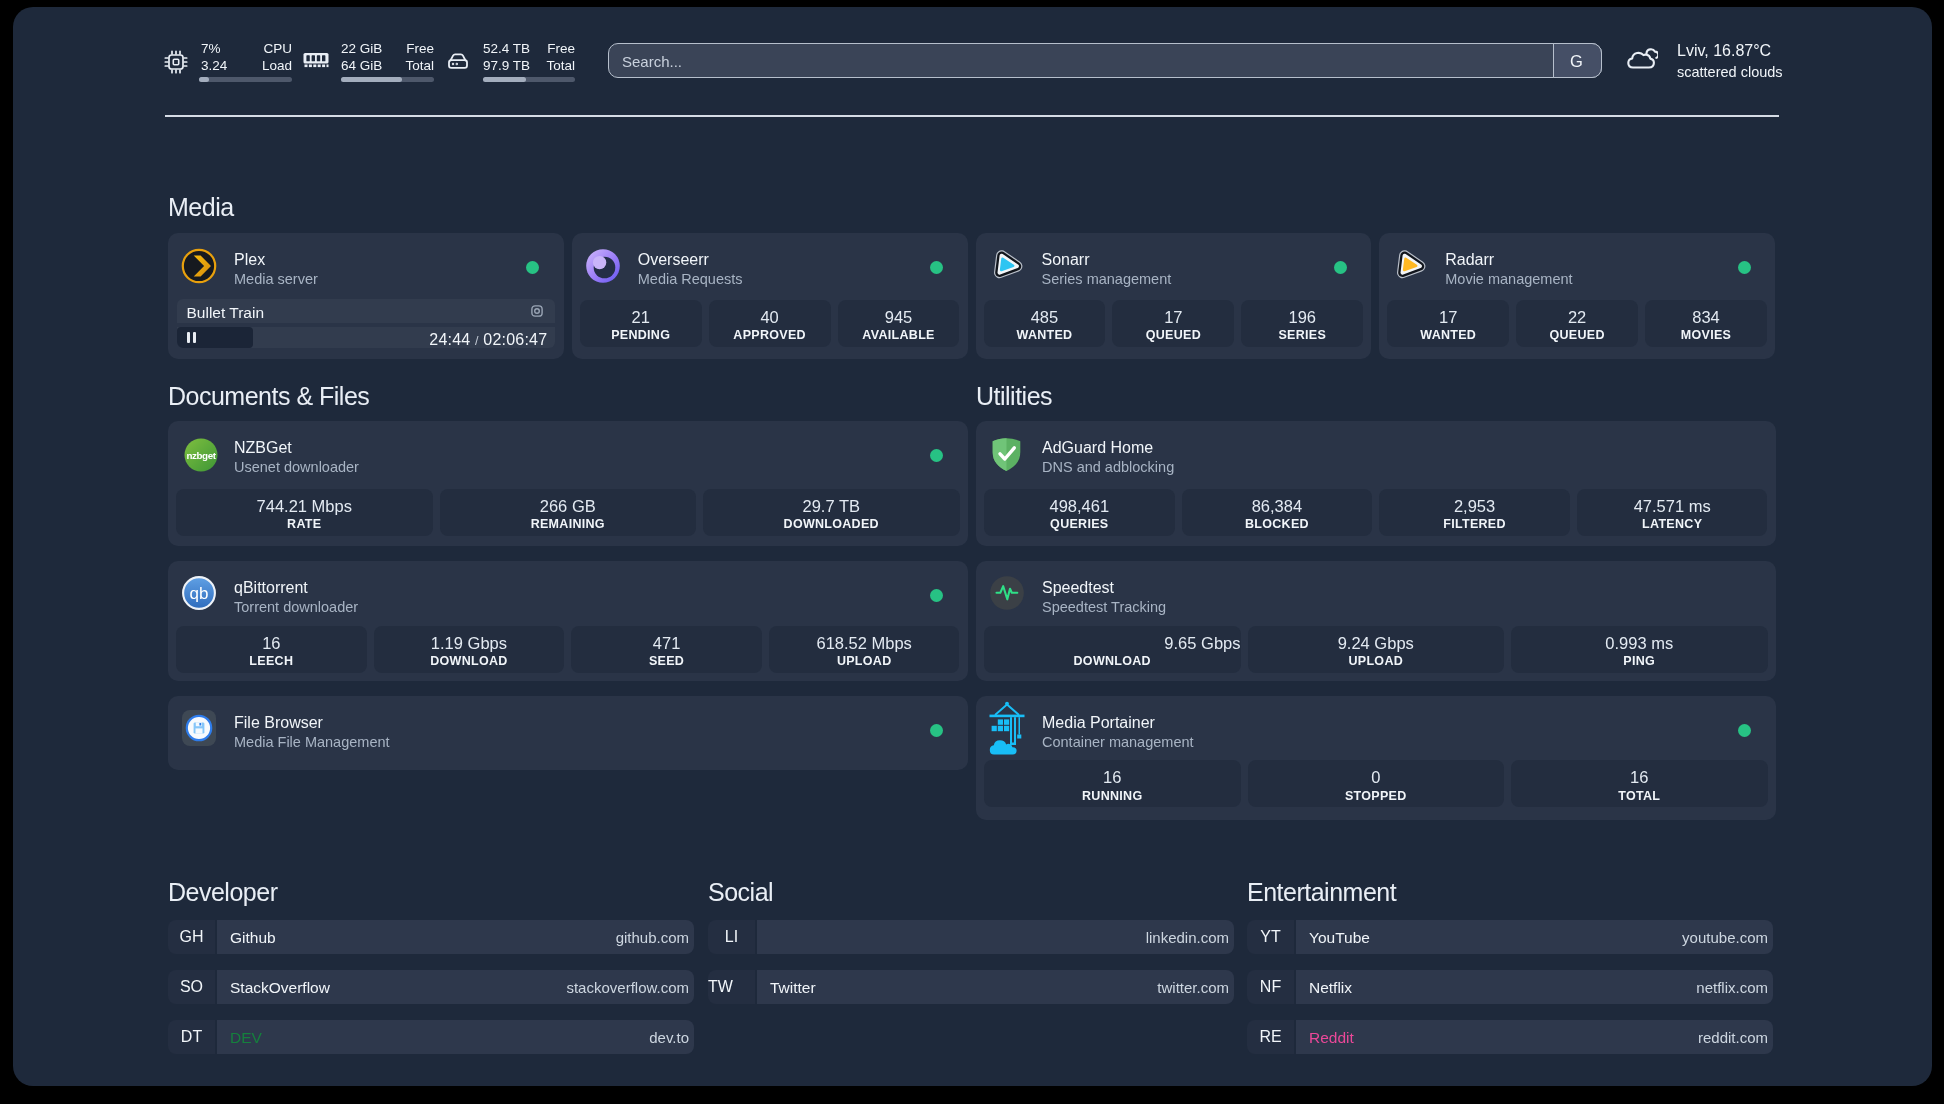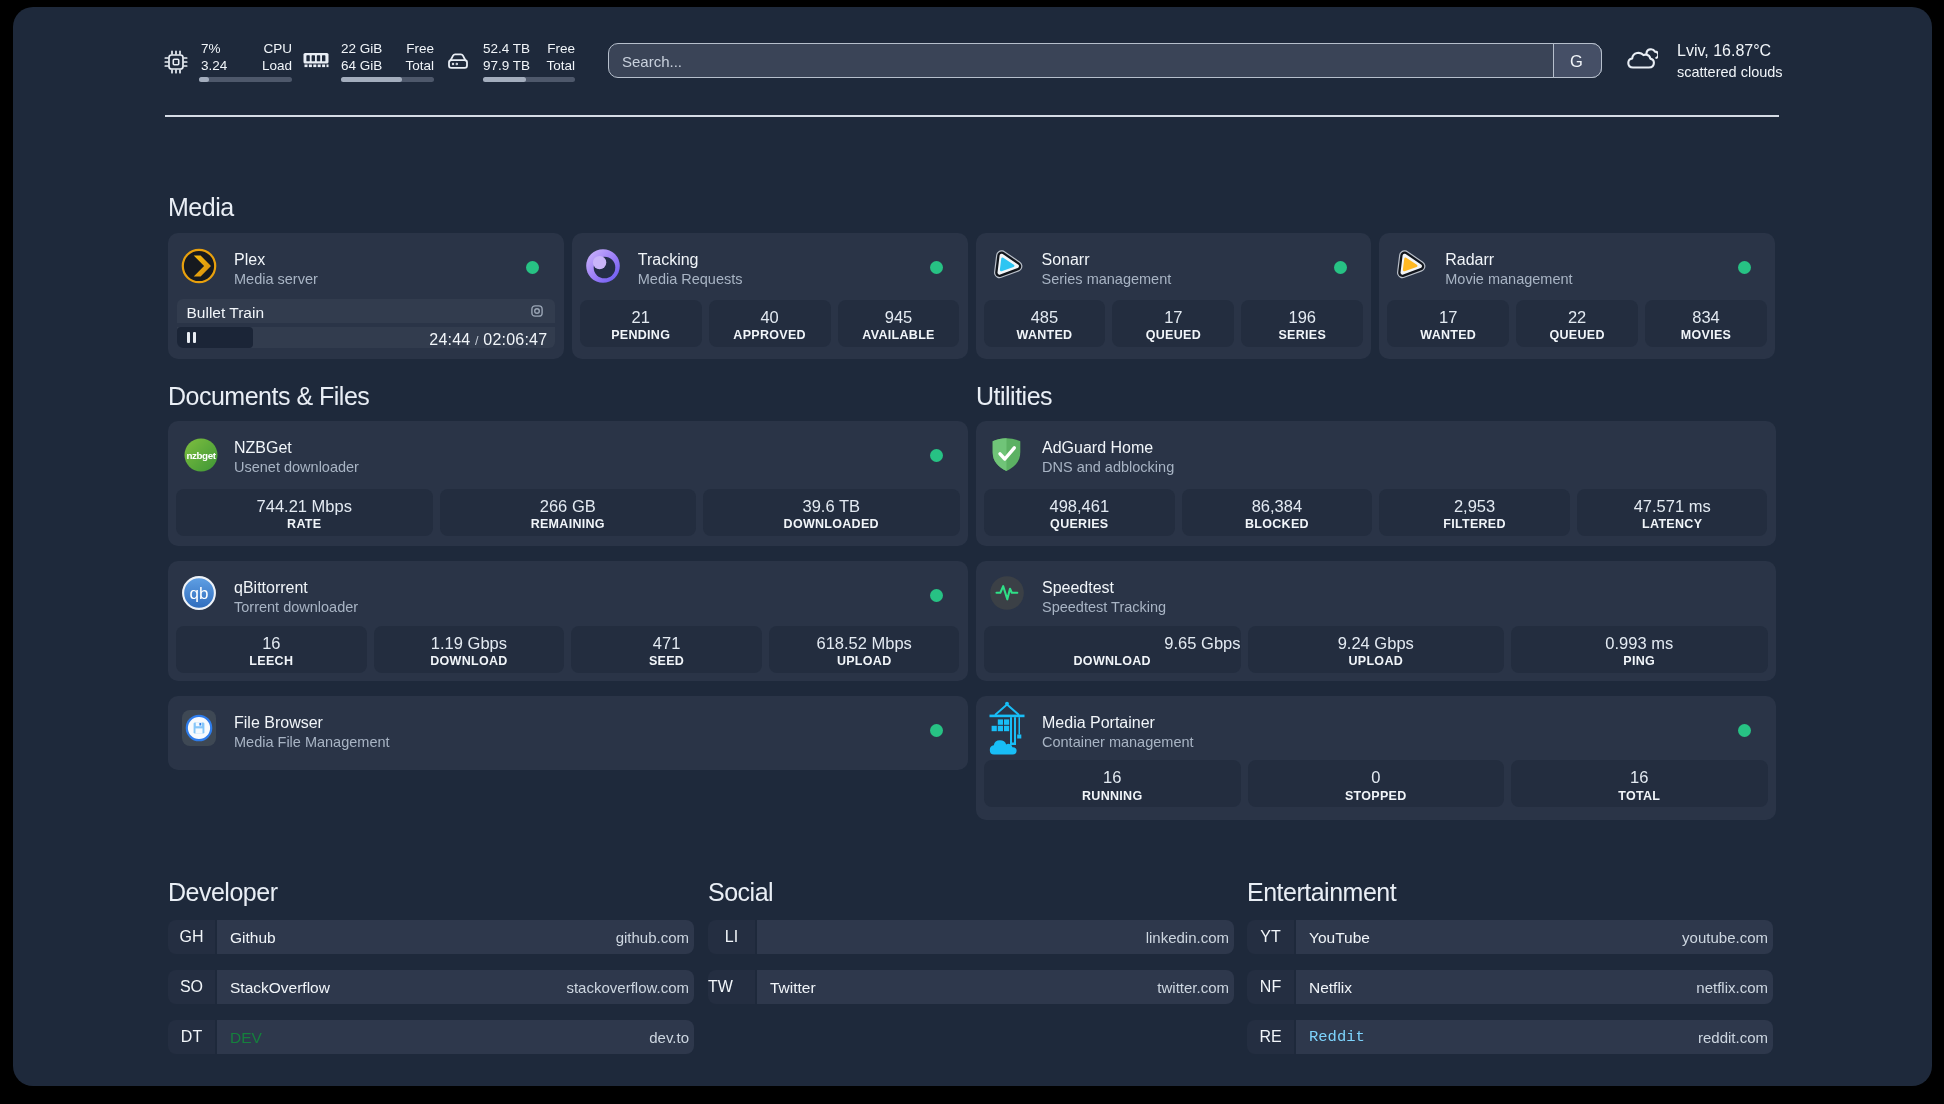--- a/index.html
+++ b/index.html
@@ -86,21 +86,21 @@
       <linearGradient id="ovg" x1="0" y1="0" x2="1" y2="1">
         <stop offset="0" stop-color="#d0b9fb"></stop>
         <stop offset="0.55" stop-color="#9a7cf7"></stop>
         <stop offset="1" stop-color="#6357f3"></stop>
       </linearGradient>
     </defs>
 <circle cx="18" cy="18" r="16.8" fill="url(#ovg)"></circle>
 <circle cx="19.5" cy="19.5" r="10.8" fill="#242e48"></circle>
 <circle cx="14.6" cy="14.6" r="6.7" fill="#c9b4f9"></circle>
 </svg>
-<div style="position:absolute;left:637.75px;top:250px;font-size:16px;line-height:20px;color:#f1f5f9;font-weight:500;white-space:nowrap;line-height:20px;">Tracking</div>
+<div style="position:absolute;left:637.75px;top:250px;font-size:16px;line-height:20px;color:#f1f5f9;font-weight:500;white-space:nowrap;line-height:20px;">Overseerr</div>
 <div style="position:absolute;left:637.75px;top:269.5px;font-size:14.5px;line-height:18.5px;color:#a8b4c4;font-weight:400;white-space:nowrap;line-height:18px;">Media Requests</div>
 <div style="position:absolute;left:930.0px;top:260.5px;width:13px;height:13px;background:#27c284;border-radius:50%;"></div>
 <div style="position:absolute;left:579.75px;top:299.5px;width:121.92px;height:47px;background:#232d3f;border-radius:8px;"></div>
 <div style="position:absolute;left:579.75px;top:306.5px;width:121.92px;text-align:center;font-size:16.5px;line-height:20px;color:#e3eaf2;font-weight:400">21</div>
 <div style="position:absolute;left:579.75px;top:327.0px;width:121.92px;text-align:center;font-size:12.5px;line-height:16px;color:#f1f5f9;font-weight:700;letter-spacing:0.3px">PENDING</div>
 <div style="position:absolute;left:708.67px;top:299.5px;width:121.92px;height:47px;background:#232d3f;border-radius:8px;"></div>
 <div style="position:absolute;left:708.67px;top:306.5px;width:121.92px;text-align:center;font-size:16.5px;line-height:20px;color:#e3eaf2;font-weight:400">40</div>
 <div style="position:absolute;left:708.67px;top:327.0px;width:121.92px;text-align:center;font-size:12.5px;line-height:16px;color:#f1f5f9;font-weight:700;letter-spacing:0.3px">APPROVED</div>
 <div style="position:absolute;left:837.58px;top:299.5px;width:121.92px;height:47px;background:#232d3f;border-radius:8px;"></div>
 <div style="position:absolute;left:837.58px;top:306.5px;width:121.92px;text-align:center;font-size:16.5px;line-height:20px;color:#e3eaf2;font-weight:400">945</div>
@@ -163,21 +163,21 @@
 <div style="position:absolute;left:234px;top:438px;font-size:16px;line-height:20px;color:#f1f5f9;font-weight:500;white-space:nowrap;line-height:20px;">NZBGet</div>
 <div style="position:absolute;left:234px;top:457.5px;font-size:14.5px;line-height:18.5px;color:#a8b4c4;font-weight:400;white-space:nowrap;line-height:18px;">Usenet downloader</div>
 <div style="position:absolute;left:930.0px;top:448.5px;width:13px;height:13px;background:#27c284;border-radius:50%;"></div>
 <div style="position:absolute;left:176.0px;top:488.5px;width:256.5px;height:47px;background:#232d3f;border-radius:8px;"></div>
 <div style="position:absolute;left:176.0px;top:495.5px;width:256.5px;text-align:center;font-size:16.5px;line-height:20px;color:#e3eaf2;font-weight:400">744.21 Mbps</div>
 <div style="position:absolute;left:176.0px;top:516.0px;width:256.5px;text-align:center;font-size:12.5px;line-height:16px;color:#f1f5f9;font-weight:700;letter-spacing:0.3px">RATE</div>
 <div style="position:absolute;left:439.5px;top:488.5px;width:256.5px;height:47px;background:#232d3f;border-radius:8px;"></div>
 <div style="position:absolute;left:439.5px;top:495.5px;width:256.5px;text-align:center;font-size:16.5px;line-height:20px;color:#e3eaf2;font-weight:400">266 GB</div>
 <div style="position:absolute;left:439.5px;top:516.0px;width:256.5px;text-align:center;font-size:12.5px;line-height:16px;color:#f1f5f9;font-weight:700;letter-spacing:0.3px">REMAINING</div>
 <div style="position:absolute;left:703.0px;top:488.5px;width:256.5px;height:47px;background:#232d3f;border-radius:8px;"></div>
-<div style="position:absolute;left:703.0px;top:495.5px;width:256.5px;text-align:center;font-size:16.5px;line-height:20px;color:#e3eaf2;font-weight:400">39.6 TB</div>
+<div style="position:absolute;left:703.0px;top:495.5px;width:256.5px;text-align:center;font-size:16.5px;line-height:20px;color:#e3eaf2;font-weight:400">29.7 TB</div>
 <div style="position:absolute;left:703.0px;top:516.0px;width:256.5px;text-align:center;font-size:12.5px;line-height:16px;color:#f1f5f9;font-weight:700;letter-spacing:0.3px">DOWNLOADED</div>
 <div style="position:absolute;left:976px;top:421px;width:799.5px;height:125px;background:#2a3447;border-radius:10px;"></div>
 <svg style="position:absolute;left:988px;top:436px" width="37" height="37" viewBox="0 0 37 37">
 <defs>
       <clipPath id="agl">
         <rect x="0" y="0" width="18.5" height="37"></rect>
       </clipPath>
     </defs>
 <path d="M18.5 2.2 C22.8 2.2 28.3 3.4 32.3 5.2 V16 C32.3 25.6 26.6 31 18.5 35 C10.4 31 4.7 25.6 4.7 16 V5.2 C8.7 3.4 14.2 2.2 18.5 2.2 Z" fill="#5cb163"></path>
 <path d="M18.5 2.2 C22.8 2.2 28.3 3.4 32.3 5.2 V16 C32.3 25.6 26.6 31 18.5 35 C10.4 31 4.7 25.6 4.7 16 V5.2 C8.7 3.4 14.2 2.2 18.5 2.2 Z" fill="#70c478" clip-path="url(#agl)"></path>
@@ -314,13 +314,13 @@
 <div style="position:absolute;left:1309px;top:927.5px;font-size:15.5px;line-height:19.5px;color:#f1f5f9;font-weight:400;white-space:nowrap;line-height:19px;">YouTube</div>
 <div style="position:absolute;right:176px;top:928px;font-size:15px;line-height:19px;color:#cdd6e0;font-weight:400;white-space:nowrap;text-align:right;line-height:19px;">youtube.com</div>
 <div style="position:absolute;left:1247px;top:970px;width:47px;height:34px;background:#242e41;border-radius:8px 0 0 8px;"></div>
 <div style="position:absolute;left:1247px;top:977px;width:47px;text-align:center;font-size:16px;line-height:20px;color:#f1f5f9;font-weight:400">NF</div>
 <div style="position:absolute;left:1296px;top:970px;width:477px;height:34px;background:#2e384c;border-radius:0 8px 8px 0;"></div>
 <div style="position:absolute;left:1309px;top:977.5px;font-size:15.5px;line-height:19.5px;color:#f1f5f9;font-weight:400;white-space:nowrap;line-height:19px;">Netflix</div>
 <div style="position:absolute;right:176px;top:978px;font-size:15px;line-height:19px;color:#cdd6e0;font-weight:400;white-space:nowrap;text-align:right;line-height:19px;">netflix.com</div>
 <div style="position:absolute;left:1247px;top:1020px;width:47px;height:34px;background:#242e41;border-radius:8px 0 0 8px;"></div>
 <div style="position:absolute;left:1247px;top:1027px;width:47px;text-align:center;font-size:16px;line-height:20px;color:#f1f5f9;font-weight:400">RE</div>
 <div style="position:absolute;left:1296px;top:1020px;width:477px;height:34px;background:#2e384c;border-radius:0 8px 8px 0;"></div>
-<div style="position:absolute;left:1309px;top:1027.5px;font-size:15.5px;line-height:19.5px;color:#7dd3fc;font-weight:400;white-space:nowrap;line-height:19px;font-family:Liberation Mono, monospace;">Reddit</div>
+<div style="position:absolute;left:1309px;top:1027.5px;font-size:15.5px;line-height:19.5px;color:#ec4899;font-weight:400;white-space:nowrap;line-height:19px;">Reddit</div>
 <div style="position:absolute;right:176px;top:1028px;font-size:15px;line-height:19px;color:#cdd6e0;font-weight:400;white-space:nowrap;text-align:right;line-height:19px;">reddit.com</div>
 </body></html>

